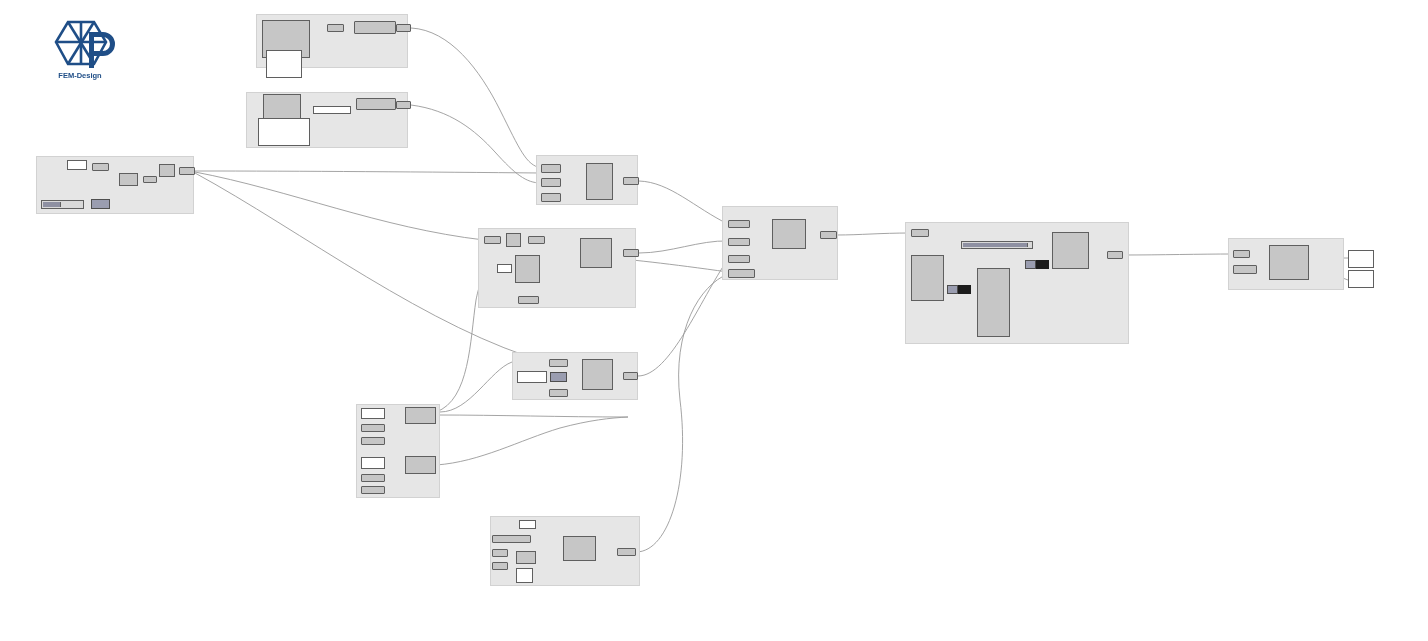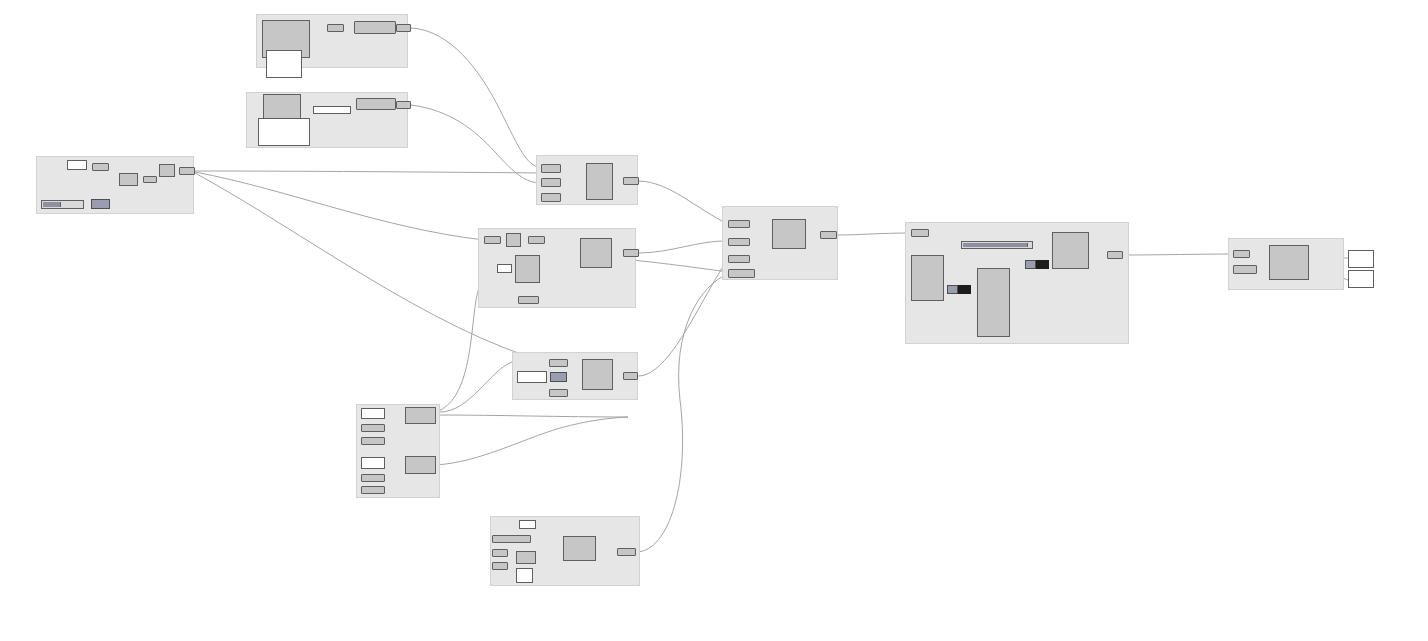--- a/index.html
+++ b/index.html
@@ -101,20 +101,36 @@
     overflow: hidden;
     clip: rect(0 0 0 0);
     white-space: nowrap;
   }
 </style>
 </head>
 <body>
 
 <div id="canvas">
 
+  <div class="logo">
+    <svg viewBox="0 0 96 72" width="96" height="72" aria-hidden="true">
+      <g stroke="#1f4e87" stroke-width="2.6" fill="none">
+        <polygon points="36,6 62,6 74,26 62,48 36,48 24,26"></polygon>
+        <line x1="36" y1="6" x2="62" y2="48"></line>
+        <line x1="62" y1="6" x2="36" y2="48"></line>
+        <line x1="24" y1="26" x2="74" y2="26"></line>
+        <line x1="49" y1="6" x2="49" y2="48"></line>
+      </g>
+      <g fill="#1f4e87">
+        <path d="M57 16 h5 v36 h-5 z"></path>
+        <path d="M57 16 h14 a12 12 0 0 1 0 24 h-9 v-5 h9 a7 7 0 0 0 0 -14 h-14 z"></path>
+      </g>
+      <text x="48" y="62" font-family="'Liberation Sans', sans-serif" font-size="7.5" font-weight="bold" fill="#1f4e87" text-anchor="middle">FEM-Design</text>
+    </svg>
+  </div>
 
   <svg id="wire-layer" viewBox="0 0 1428 641" preserveAspectRatio="none">
       <path d="M 411 28 C 450 30 480 70 500 110 C 520 150 526 165 541 168" fill="none" stroke="#9a9a9a" stroke-width="0.9"></path>
       <path d="M 411 105 C 450 110 475 130 495 152 C 515 174 526 183 541 183" fill="none" stroke="#9a9a9a" stroke-width="0.9"></path>
       <path d="M 195 171 C 300 171 430 172 541 173" fill="none" stroke="#9a9a9a" stroke-width="0.9"></path>
       <path d="M 195 172 C 290 190 380 228 484 240" fill="none" stroke="#9a9a9a" stroke-width="0.9"></path>
       <path d="M 195 173 C 300 230 430 330 549 363" fill="none" stroke="#9a9a9a" stroke-width="0.9"></path>
       <path d="M 110 204 C 118 200 119 192 121 186" fill="none" stroke="#9a9a9a" stroke-width="0.9"></path>
       <path d="M 109 167 C 114 168 116 170 119 179" fill="none" stroke="#9a9a9a" stroke-width="0.9"></path>
       <path d="M 138 179 L 143 179" fill="none" stroke="#9a9a9a" stroke-width="0.9"></path>

